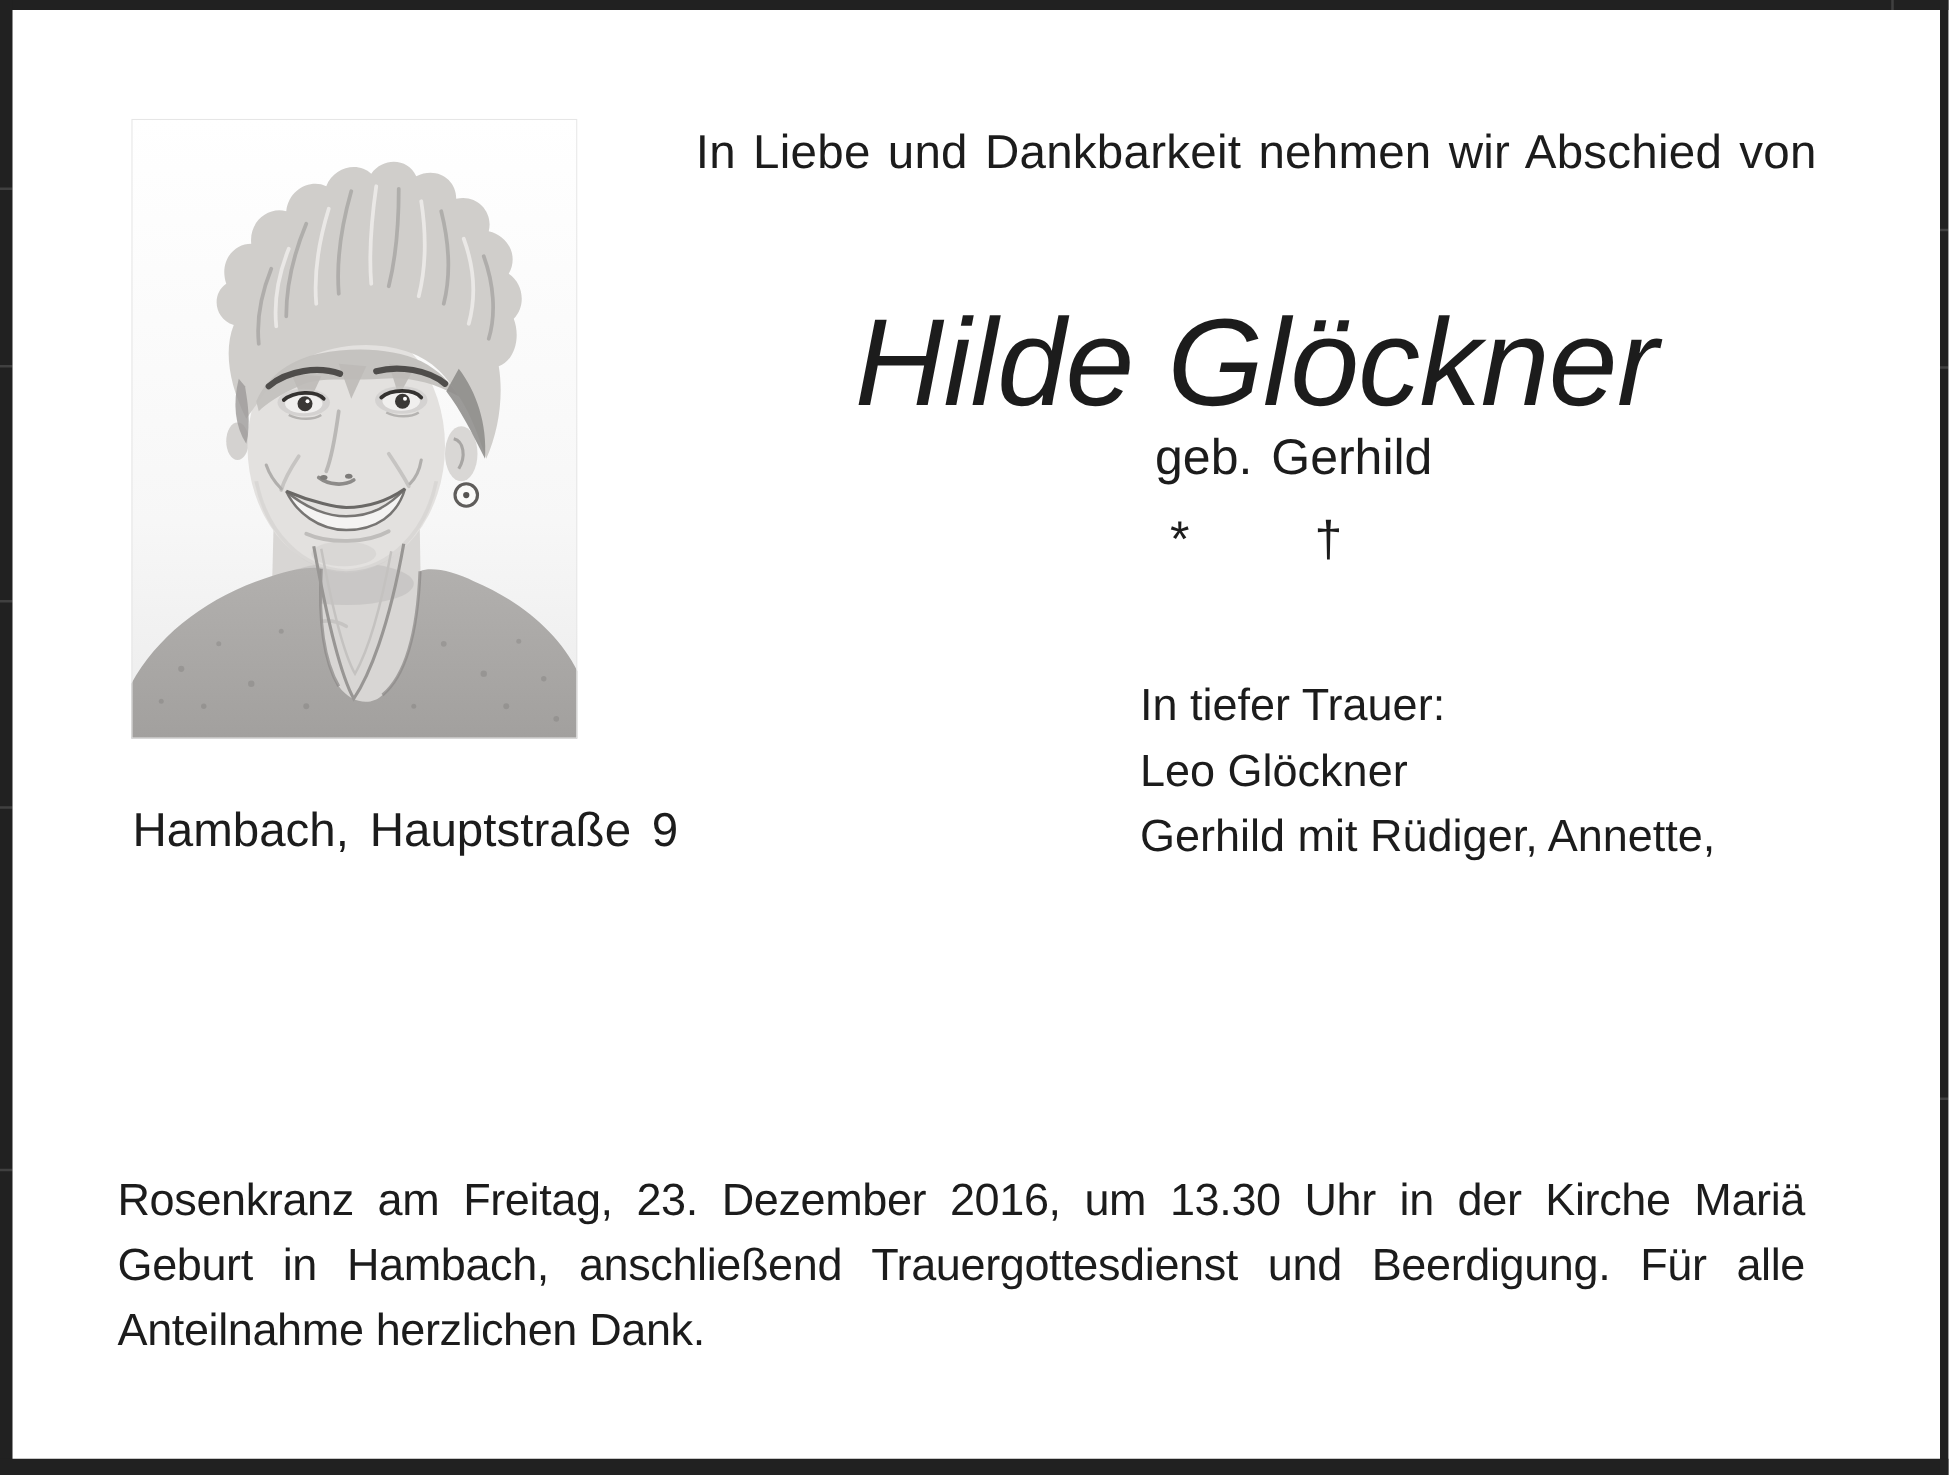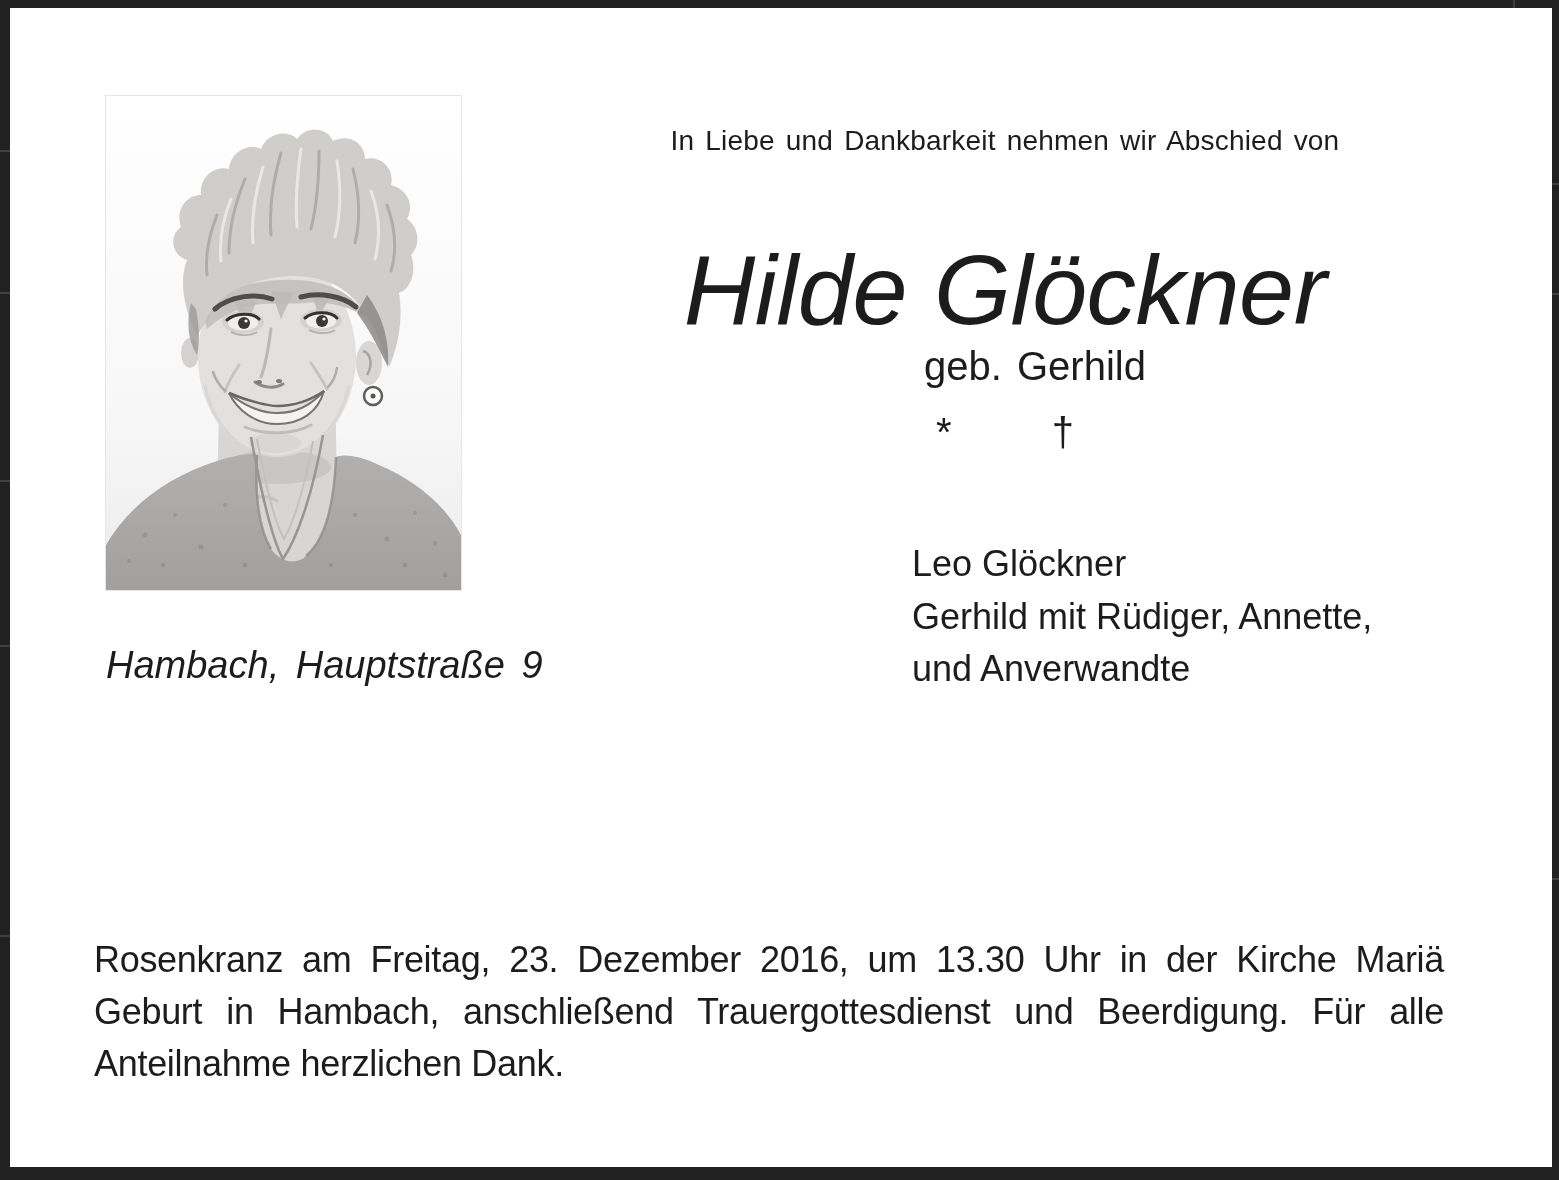--- a/index.html
+++ b/index.html
@@ -34,38 +34,38 @@
   
   .photo {
     position: absolute;
     left: 105px; top: 95px;
     width: 357px; height: 496px;
   }
   .photo svg { display: block; width: 100%; height: 100%; }
 
   
   .center-col { position: absolute; left: 525px; width: 960px; text-align: center; }
-  .intro  { top: 101px; font-size: 28px; word-spacing: 3px; letter-spacing: 0.2px; margin-top: 24px; }
+  .intro  { top: 101px; font-size: 38px; word-spacing: 3px; letter-spacing: 0.2px; }
   .name   { top: 236px; font-size: 99px; letter-spacing: -0.5px; line-height: 1.1; white-space: nowrap; font-style: italic; }
   .maiden { top: 344px; font-size: 40px; word-spacing: 4px; padding-left: 30px; }
   .dates  {
     top: 408px;
     display: flex; justify-content: center; gap: 100px;
     font-size: 40px; line-height: 1.2;
   }
   .date-item { display: flex; gap: 16px; white-space: nowrap; }
 
   .mourning {
     position: absolute; left: 912px; top: 538px;
     font-size: 36px; line-height: 52.5px;
     white-space: nowrap;
   }
   .address {
     position: absolute; left: 106px; top: 644px;
-    font-size: 38px; word-spacing: 6px; white-space: nowrap; font-style: italic;
+    font-size: 38px; word-spacing: 6px; white-space: nowrap;
   }
   .notice {
     position: absolute; left: 94px; top: 934px;
     width: 1350px;
     font-size: 36px; line-height: 52px;
     letter-spacing: -0.3px;
     text-align: justify;
   }
 </style>
 </head>
@@ -218,22 +218,22 @@
   <div class="center-col dates">
     <div class="date-item">
       <span>*</span>
     </div>
     <div class="date-item">
       <span>†</span>
     </div>
   </div>
 
   <div class="mourning">
+    <div>In tiefer Trauer:</div>
     <div>Leo Glöckner</div>
     <div>Gerhild mit Rüdiger, Annette,</div>
-    <div>und Anverwandte</div>
   </div>
 
   <div class="address">Hambach, Hauptstraße 9</div>
 
   <div class="notice">Rosenkranz am Freitag, 23. Dezember 2016, um 13.30 Uhr in der Kirche Mariä Geburt in Hambach, anschließend Trauergottesdienst und Beerdigung. Für alle Anteilnahme herzlichen Dank.</div>
 
 </div>
 
 </body></html>

